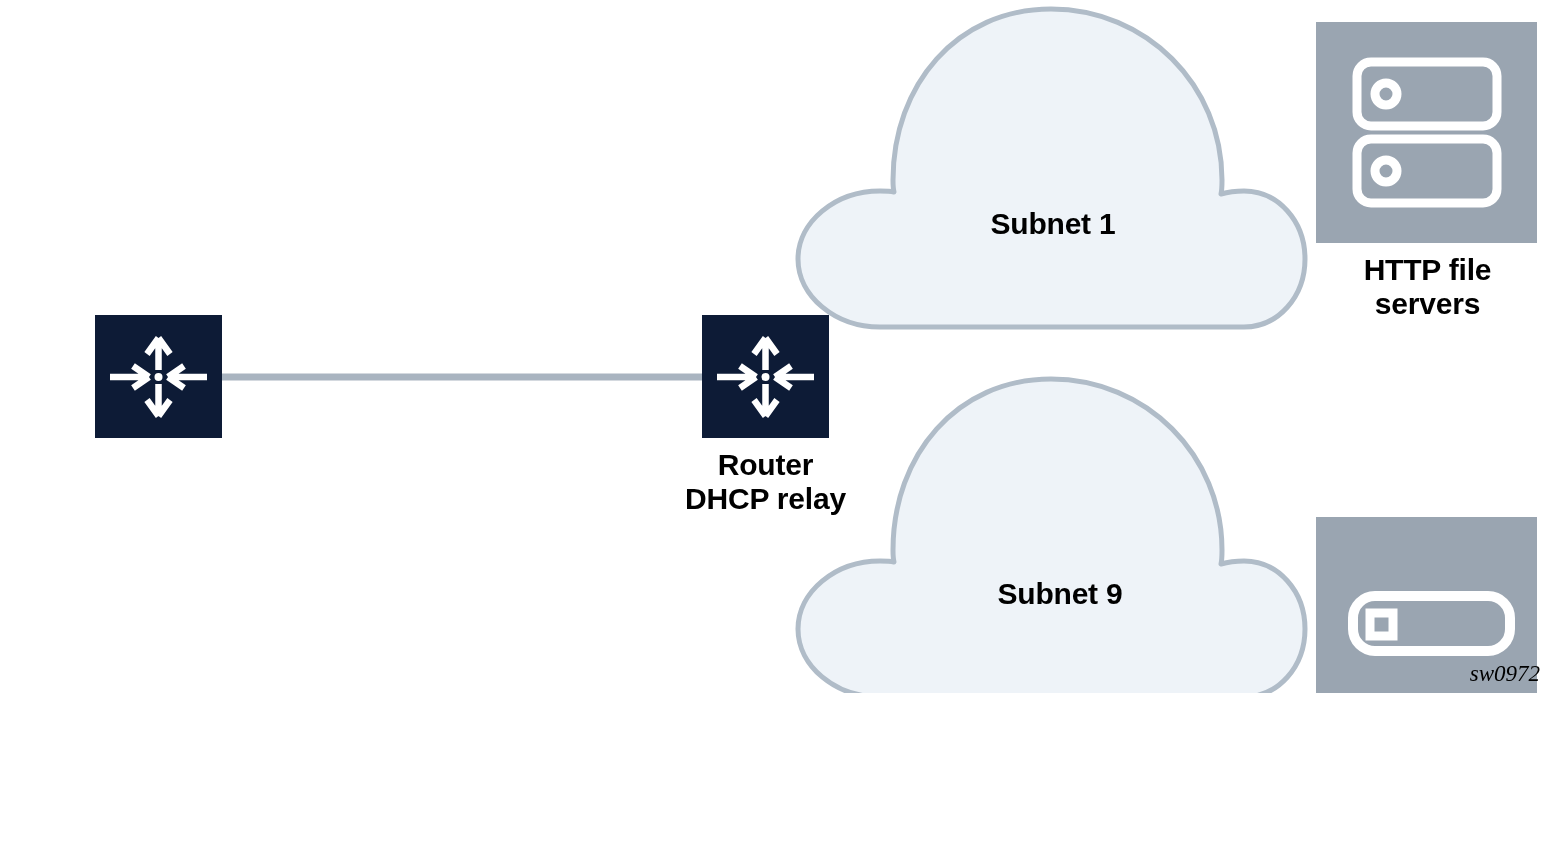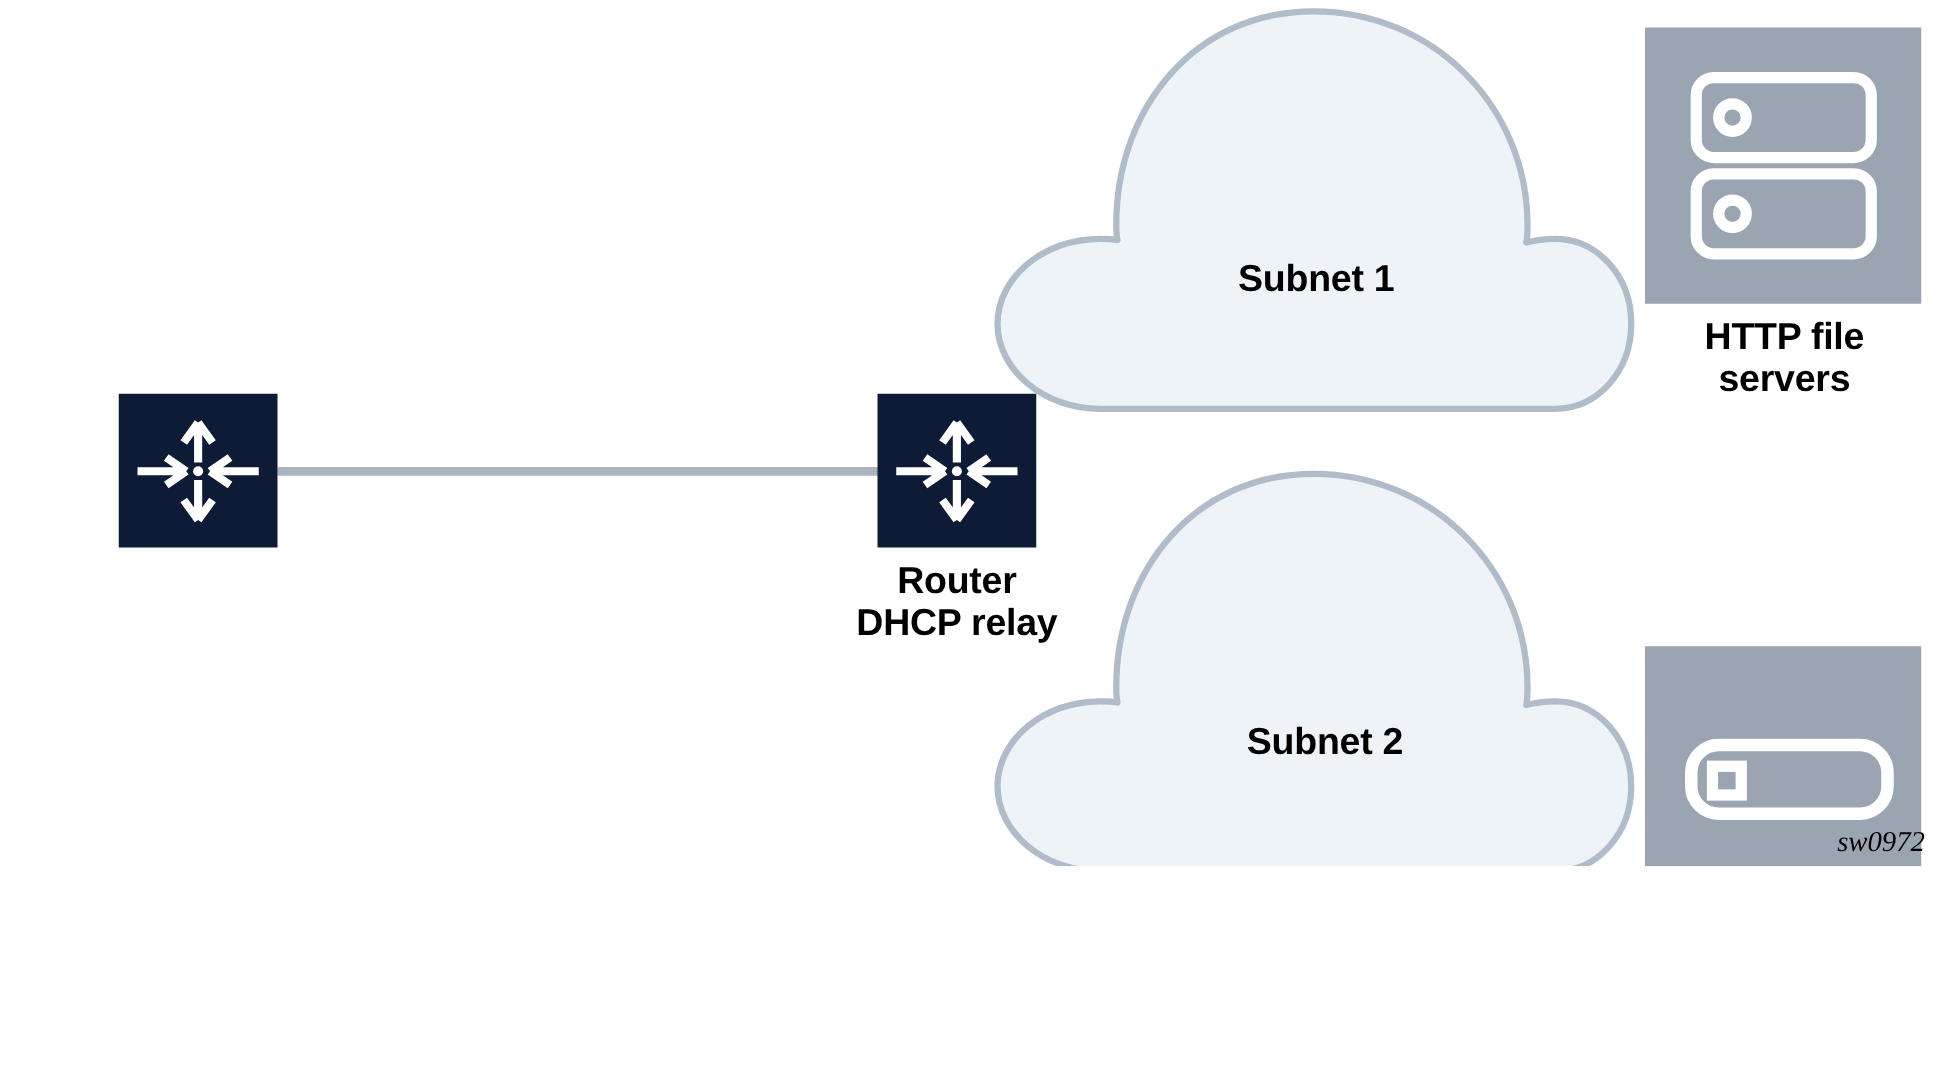--- a/index.html
+++ b/index.html
@@ -164,21 +164,21 @@
     <g>
       <rect x="1316" y="517" width="221" height="221" fill="#9aa5b1"></rect>
       <rect x="1353" y="596" width="157" height="55" rx="22" ry="22" fill="none" stroke="#ffffff" stroke-width="10"></rect>
       <rect x="1370" y="613" width="23" height="23" fill="none" stroke="#ffffff" stroke-width="9"></rect>
     </g>
 
   </svg>
 
   <div class="cloud-label" id="label-subnet-1">Subnet 1</div>
 
-  <div class="cloud-label" id="label-subnet-2">Subnet 2</div>
+  <div class="cloud-label" id="label-subnet-2">Subnet 9</div>
 
 
   <div class="node-label" id="label-http-file-servers">HTTP file
 servers</div>
 
   <div class="node-label" id="label-router-dhcp-relay">Router
 DHCP relay</div>
 
 
   <div class="watermark">sw0972</div>

